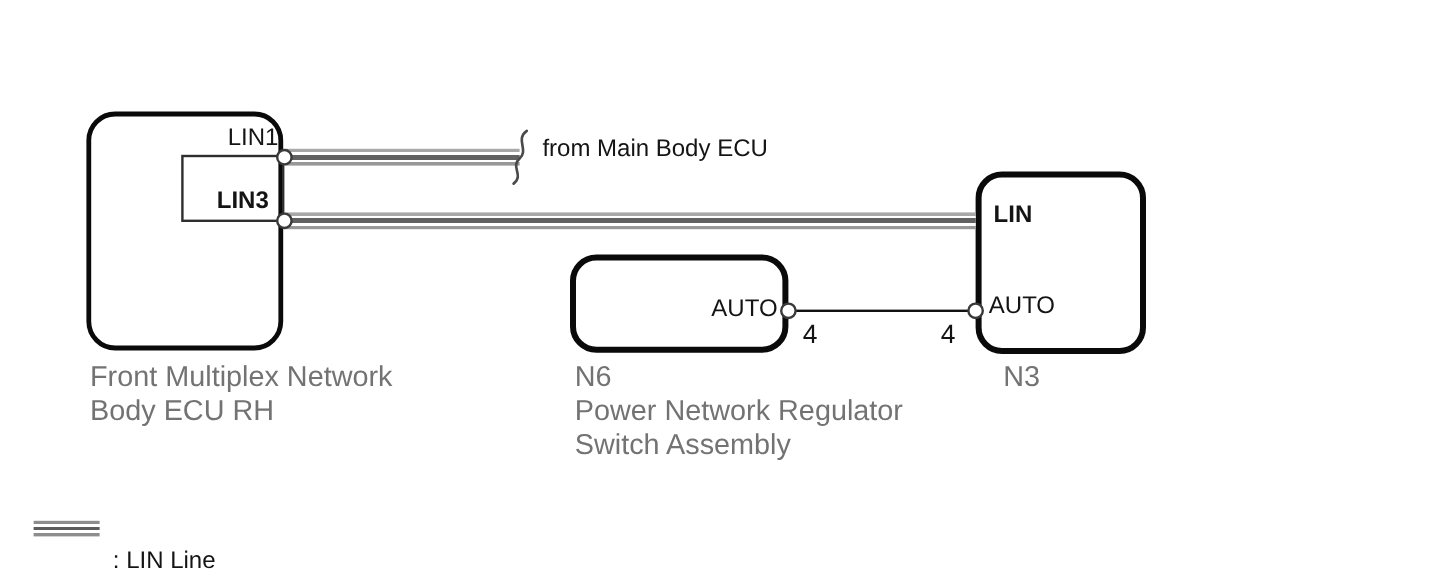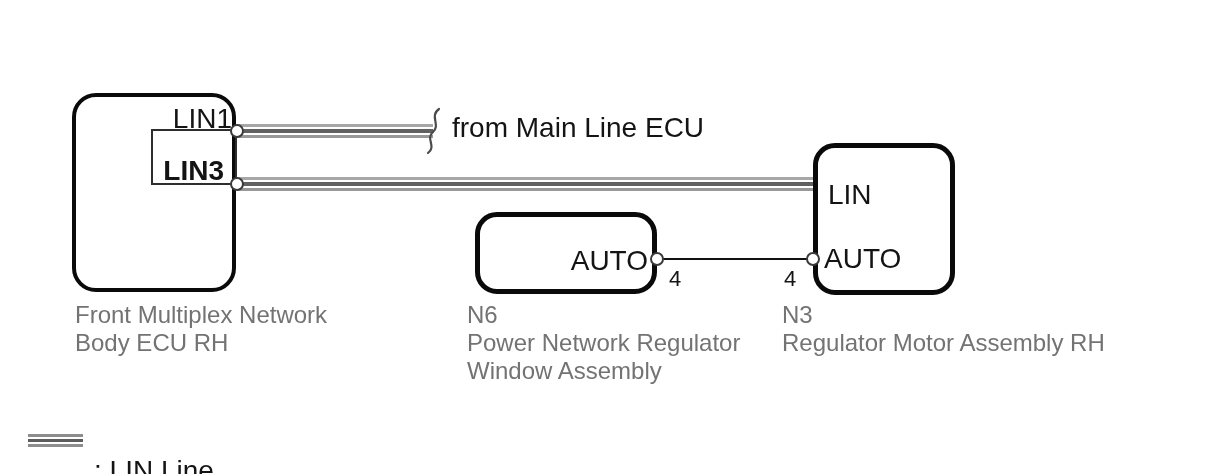--- a/index.html
+++ b/index.html
@@ -52,21 +52,21 @@
     position:absolute;
     width:14px;height:14px;
     border:2px solid #3a3a3a;
     border-radius:50%;
     background:#ffffff;
     box-sizing:border-box;
     z-index:3;
   }
   .lbl{
     position:absolute;
-    font-size:28px;
+    font-size:20px;
     line-height:1;
     white-space:nowrap;
     z-index:4;
     color:#141414;
   }
   .lbl.right{text-align:right;}
   .term-num{font-size:22px;}
   .caption{
     position:absolute;
     font-size:24px;
@@ -95,52 +95,51 @@
 
   <div class="node-box" style="left:72px;top:93px;width:164px;height:199px;"></div>
   <div class="inner-rect" style="left:151px;top:129px;width:86px;height:56px;"></div>
   <div class="lbl right" style="left:130px;top:105px;width:102px;">LIN1</div>
   <div class="lbl right" style="left:122px;top:157px;width:102px;font-weight:bold;">LIN3</div>
 
   <div class="lin-wire" style="left:237px;top:124px;width:196px;"></div>
   <svg class="squiggle" style="left:423px;top:107px;" width="20" height="48" viewBox="0 0 20 48">
     <path d="M16 2 C6 9 18 18 10 25 C2 32 14 39 5 46" fill="none" stroke="#4a4a4a" stroke-width="2.2" stroke-linecap="round"></path>
   </svg>
-  <div class="lbl" style="left:452px;top:114px;">from Main Line ECU</div>
+  <div class="lbl" style="left:452px;top:114px;">from Main Body ECU</div>
 
   <div class="lin-wire" style="left:237px;top:177px;width:576px;"></div>
 
   <div class="pin" style="left:230px;top:124px;"></div>
   <div class="pin" style="left:230px;top:177px;"></div>
 
   <div class="node-box thickb" style="left:475px;top:212px;width:182px;height:82px;"></div>
   <div class="lbl right" style="left:528px;top:247px;width:120px;">AUTO</div>
   <div class="pin" style="left:650px;top:252px;"></div>
 
   <div class="plain-wire" style="left:657px;top:258px;width:156px;"></div>
   <div class="lbl term-num" style="left:669px;top:268px;">4</div>
   <div class="lbl term-num" style="left:784px;top:268px;">4</div>
 
   <div class="node-box thickb" style="left:813px;top:143px;width:142px;height:152px;"></div>
-  <div class="lbl" style="left:828px;top:181px;">LIN</div>
+  <div class="lbl" style="left:828px;top:169px;font-weight:bold;">LIN</div>
   <div class="lbl" style="left:824px;top:245px;">AUTO</div>
   <div class="pin" style="left:806px;top:252px;"></div>
 
   <div class="caption" style="left:75px;top:301px;">
     <div>Front Multiplex Network</div>
     <div>Body ECU RH</div>
   </div>
 
-  <div class="caption" style="left:467px;top:301px;">
+  <div class="caption" style="left:479px;top:301px;">
     <div>N6</div>
     <div>Power Network Regulator</div>
-    <div>Window Assembly</div>
+    <div>Switch Assembly</div>
   </div>
 
-  <div class="caption" style="left:782px;top:301px;">
+  <div class="caption" style="left:836px;top:301px;text-align:center;">
     <div>N3</div>
-    <div>Regulator Motor Assembly RH</div>
   </div>
 
   <div class="legend-sample" style="left:28px;top:434px;"></div>
   <div class="lbl" style="left:94px;top:427px;margin-top:30px;">: LIN Line</div>
 
 </div>
 
 </body></html>

